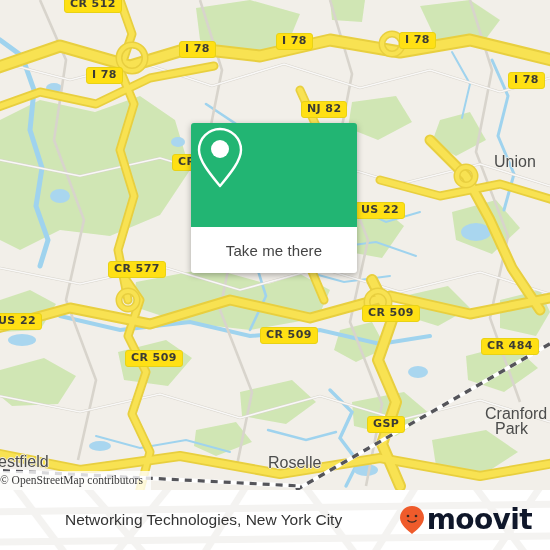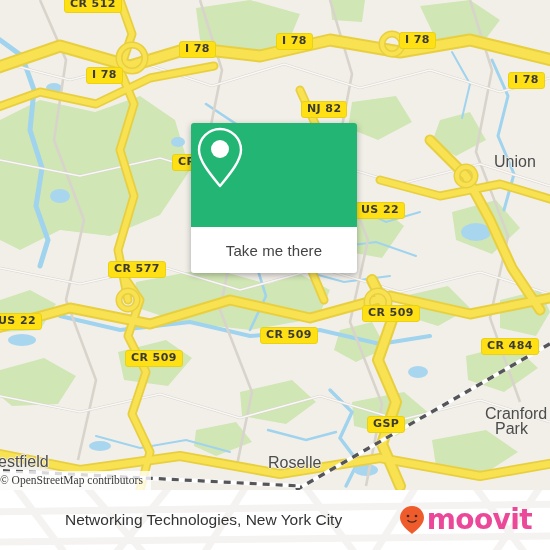--- a/index.html
+++ b/index.html
@@ -95,21 +95,21 @@
   .bottom-title{
     position:absolute;left:21px;top:50%;transform:translateY(-50%);
     color:#333333;font-size:15.5px;white-space:nowrap;margin-left:44px;
   }
   .brand{
     position:absolute;right:18px;top:50%;transform:translateY(-50%);
     display:flex;align-items:center;gap:2px;
   }
   .brand-mark{width:26px;height:30px;display:block;}
   .brand-word{
-    color:#ec4899;font-size:28px;font-weight:bold;letter-spacing:-0.6px;
+    color:#0f172a;font-size:28px;font-weight:bold;letter-spacing:-0.6px;
     font-family:"DejaVu Sans","Liberation Sans",sans-serif;
     line-height:28px;
   }
 </style>
 </head>
 <body>
 
 <div id="app">
 
   <div class="map">

